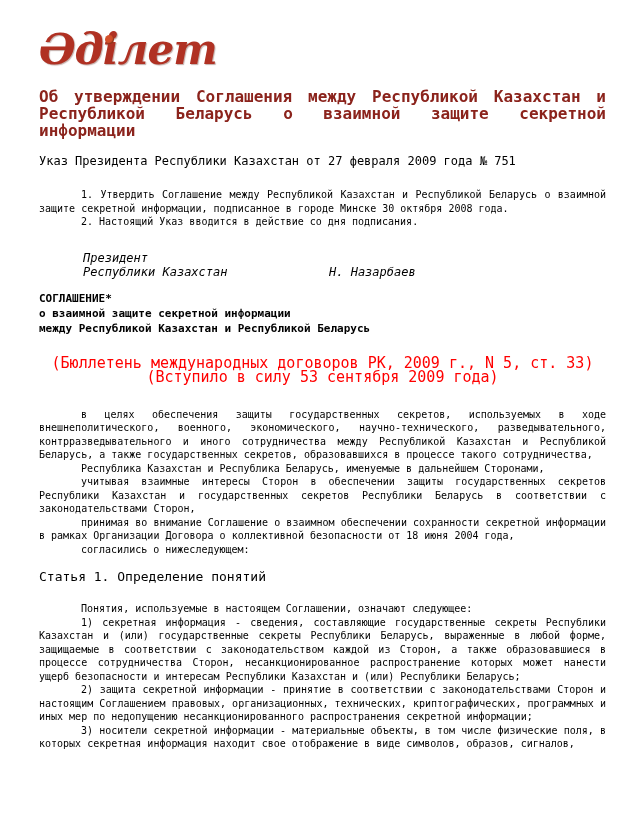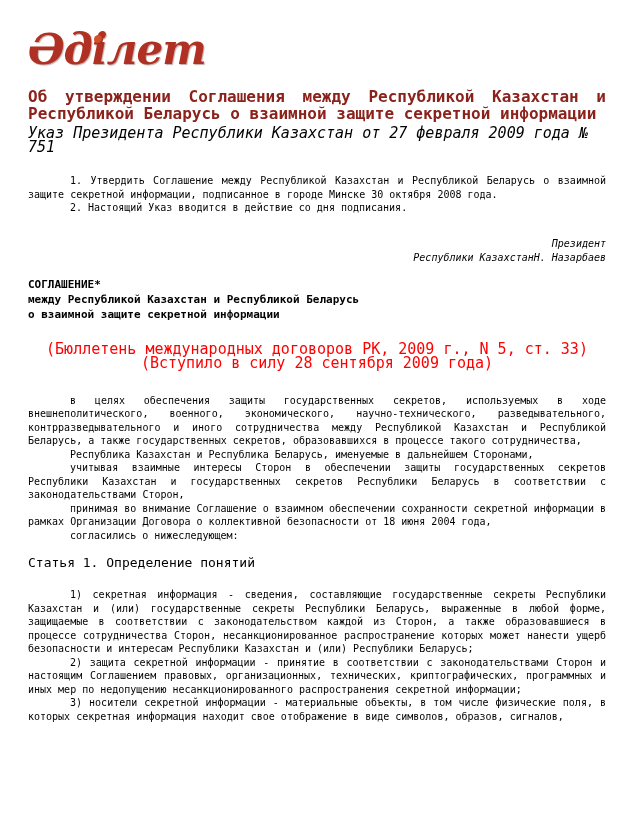--- a/index.html
+++ b/index.html
@@ -7,21 +7,21 @@
     --note: #ff0000;
     --logo: #b03123;
   }
   *{ box-sizing: border-box; }
   html,body{ margin:0; padding:0; }
   body{
     width:640px; height:828px; overflow:hidden;
     background:#ffffff; color:#000;
     font-family:"DejaVu Sans Mono","Liberation Mono",monospace;
   }
-  .page{ padding:26px 34px 6px 28px; }
+  .page{ padding:26px 34px 6px 39px; }
 
   .logo{
     font-family:"DejaVu Serif","Liberation Serif",serif;
     font-style:italic; font-weight:bold;
     font-size:42px; line-height:48px;
     color:var(--logo);
     text-shadow:1px 1px 1px rgba(80,20,10,.35);
     letter-spacing:-1px;
     position:relative; display:inline-block;
   }
@@ -31,35 +31,35 @@
     background:#d4502a; box-shadow:inset -1px -1px 1px rgba(0,0,0,.35);
   }
 
   .doc-title{
     margin:14px 0 0 0;
     font-size:16px; line-height:17px; font-weight:bold;
     color:var(--title);
     text-align:justify;
   }
   .doc-subtitle{
-    margin:4px 0 0 0;
-    font-size:15px; line-height:14px;font-style:italic;
+    margin:15px 0 0 0;
+    font-size:12px; line-height:14px;
   }
 
   .para{
     margin:0;
     font-size:10px; line-height:13.5px;
     text-align:justify;
     text-indent:42px;
   }
   .decree-body{ margin-top:20px; }
 
   .signature{
     margin-top:22px; margin-left:44px;
-    font-style:italic; font-size:10px; line-height:14px;text-align:right;
+    font-style:italic; font-size:12px; line-height:14px;
   }
   .sig-pos{ display:inline-block; min-width:246px; }
 
   .agreement-heading{
     margin-top:12px;
     font-size:11px; line-height:15px; font-weight:bold;
   }
 
   .notes{
     margin-top:20px;
@@ -97,38 +97,39 @@
     <p class="para">2. Настоящий Указ вводится в действие со дня подписания.</p>
   </div>
 
   <div class="signature">
     <div>Президент</div>
     <div><span class="sig-pos">Республики Казахстан</span><span>Н. Назарбаев</span></div>
   </div>
 
   <div class="agreement-heading">
     <div>СОГЛАШЕНИЕ*</div>
+    <div>о взаимной защите секретной информации</div>
     <div>между Республикой Казахстан и Республикой Беларусь</div>
-    <div>о взаимной защите секретной информации</div>
   </div>
 
   <div class="notes">
     <div>(Бюллетень международных договоров РК, 2009 г., N 5, ст. 33)</div>
-    <div>(Вступило в силу 28 сентября 2009 года)</div>
+    <div>(Вступило в силу 53 сентября 2009 года)</div>
   </div>
 
   <div class="preamble">
     <p class="para">в целях обеспечения защиты государственных секретов, используемых в ходе внешнеполитического, военного, экономического, научно-технического, разведывательного, контрразведывательного и иного сотрудничества между Республикой Казахстан и Республикой Беларусь, а также государственных секретов, образовавшихся в процессе такого сотрудничества,</p>
     <p class="para">Республика Казахстан и Республика Беларусь, именуемые в дальнейшем Сторонами,</p>
     <p class="para">учитывая взаимные интересы Сторон в обеспечении защиты государственных секретов Республики Казахстан и государственных секретов Республики Беларусь в соответствии с законодательствами Сторон,</p>
     <p class="para">принимая во внимание Соглашение о взаимном обеспечении сохранности секретной информации в рамках Организации Договора о коллективной безопасности от 18 июня 2004 года,</p>
     <p class="para">согласились о нижеследующем:</p>
   </div>
 
   <h3 class="article-heading">Статья 1. Определение понятий</h3>
 
   <div class="article-body">
+    <p class="para">Понятия, используемые в настоящем Соглашении, означают следующее:</p>
     <p class="para">1) секретная информация - сведения, составляющие государственные секреты Республики Казахстан и (или) государственные секреты Республики Беларусь, выраженные в любой форме, защищаемые в соответствии с законодательством каждой из Сторон, а также образовавшиеся в процессе сотрудничества Сторон, несанкционированное распространение которых может нанести ущерб безопасности и интересам Республики Казахстан и (или) Республики Беларусь;</p>
     <p class="para">2) защита секретной информации - принятие в соответствии с законодательствами Сторон и настоящим Соглашением правовых, организационных, технических, криптографических, программных и иных мер по недопущению несанкционированного распространения секретной информации;</p>
     <p class="para">3) носители секретной информации - материальные объекты, в том числе физические поля, в которых секретная информация находит свое отображение в виде символов, образов, сигналов,</p>
   </div>
 
 </div>
 
 </body></html>

